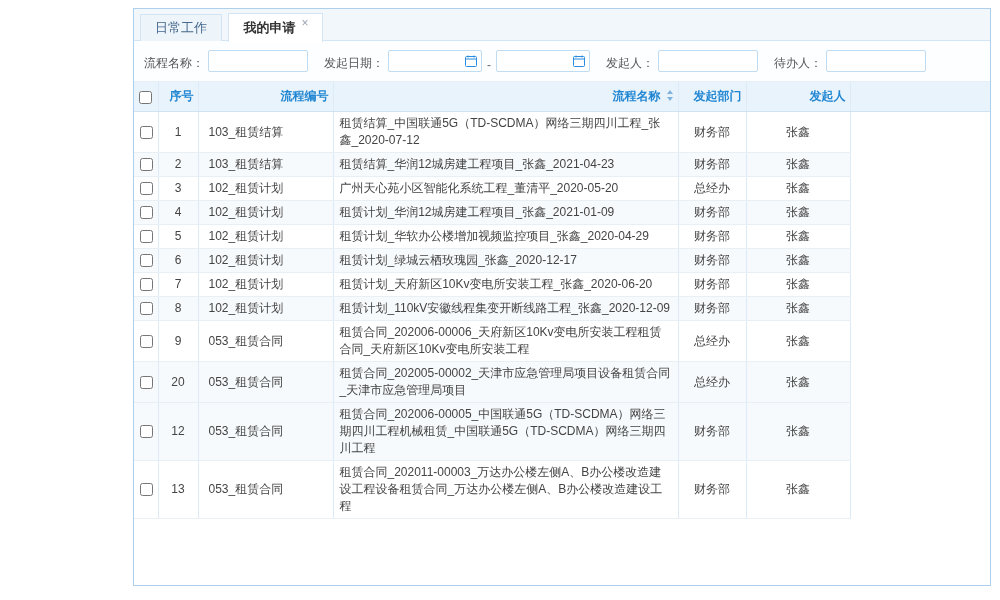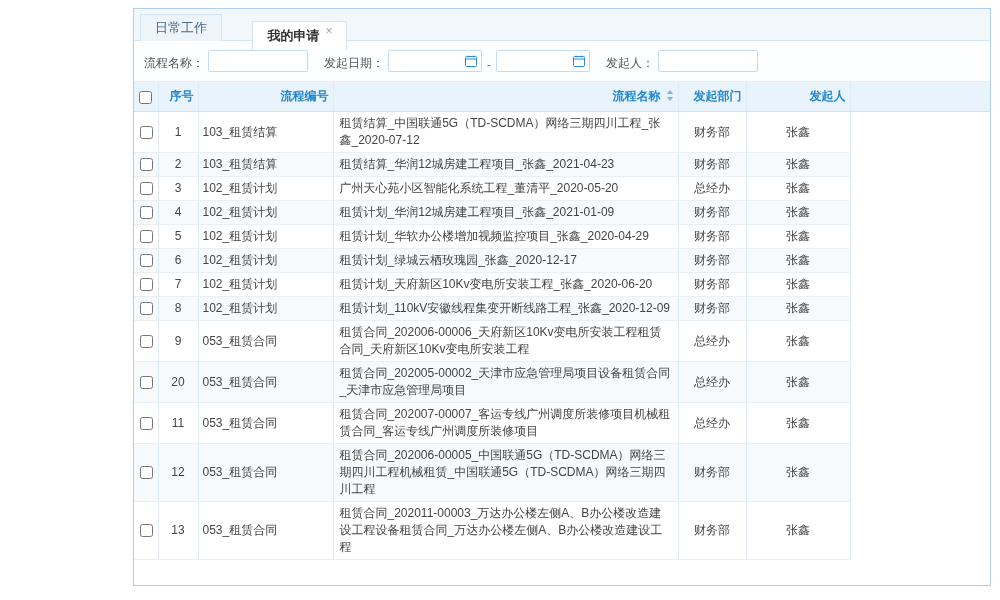--- a/index.html
+++ b/index.html
@@ -1,37 +1,37 @@
 <!DOCTYPE html>
 <html><head>
 <meta charset="utf-8">
 <style>
   html,body{margin:0;padding:0;background:#fff;font-family:"Liberation Sans","DejaVu Sans",sans-serif;}
   .app{position:relative;margin:8px 0 0 133px;width:858px;min-height:578px;border:1px solid #aed0ec;background:#fff;box-sizing:border-box;}
   
   .tabbar{height:31px;background:#f2f7fc;border-bottom:1px solid #d3e5f4;padding-left:6px;position:relative;}
   .tab{display:inline-block;margin-top:3px;margin-right:2px;padding:0 14px;line-height:26px;font-size:13px;color:#47698c;background:#edf4fa;border:1px solid #d3e5f4;border-bottom:none;vertical-align:bottom;cursor:default;}
-  .tab.active{background:#fff;color:#333;font-weight:bold;position:relative;top:9px;line-height:27px;margin-left:24px;}
+  .tab.active{background:#fff;color:#333;font-weight:bold;position:relative;top:1px;line-height:27px;}
   .tab .close{margin-left:6px;color:#9aa7b5;font-size:12px;font-weight:normal;position:relative;top:-5px;cursor:pointer;}
   
   .filterbar{display:flex;align-items:center;padding:9px 10px;background:#fdfeff;border-bottom:1px solid #e6eff7;font-size:12px;color:#555;}
   .fgroup{display:flex;align-items:flex-end;margin-right:16px;}
   .fgroup .flabel{margin-right:4px;white-space:nowrap;}
   .tinput{height:22px;border:1px solid #bfdcf2;border-radius:2px;width:100px;outline:none;padding:0 4px;font-size:12px;box-sizing:border-box;background:#fff;}
   .datewrap{position:relative;display:inline-block;}
   .datewrap .tinput{width:94px;padding-right:20px;}
   .datewrap svg{position:absolute;right:5px;top:5px;}
   .dash{margin:0 5px;color:#666;}
   
   table{width:100%;border-collapse:collapse;font-size:12px;color:#444;table-layout:fixed;}
   th{background:#e9f3fb;color:#2086d2;font-weight:bold;padding:6px 4px;border-bottom:1px solid #cfe3f3;border-right:1px solid #dcebf7;text-align:right;}
   td{padding:3px 6px;border-bottom:1px solid #e8f0f6;border-right:1px solid #dcebf7;line-height:17px;vertical-align:middle;}
   .c-check{width:24px;text-align:center;}
   .c-no{text-align:center;}
-  .c-code{padding-left:4px;}
+  .c-code{padding-left:10px;}
   .c-name{word-break:break-all;text-align:left;}
   .c-dept,.c-init{text-align:center;}
   td.c-empty{border:none;background:#fff;}
   th.c-empty{border-right:none;}
   tr.alt td{background:#f7fafc;}
   tr.alt td.c-empty{background:#fff;}
   input[type=checkbox]{width:13px;height:13px;margin:0;vertical-align:middle;}
   
   .sort-icon{display:inline-block;width:8px;height:11px;position:relative;margin-left:5px;vertical-align:-1px;}
   .sort-icon::before{content:"";position:absolute;top:0;left:1px;border-left:3px solid transparent;border-right:3px solid transparent;border-bottom:4px solid #7fb3dd;}
@@ -73,20 +73,24 @@
         <svg width="12" height="12" viewBox="0 0 12 12">
             <rect x="0.5" y="1.5" width="11" height="10" rx="1" fill="none" stroke="#2a8ce0"></rect>
             <line x1="0.5" y1="4" x2="11.5" y2="4" stroke="#2a8ce0"></line>
             <line x1="3" y1="0.5" x2="3" y2="2.5" stroke="#2a8ce0"></line>
             <line x1="9" y1="0.5" x2="9" y2="2.5" stroke="#2a8ce0"></line>
           </svg>
       </span>
     </div>
     <div class="fgroup">
       <span class="flabel">发起人：</span>
+      <input class="tinput" type="text" value="" style="">
+    </div>
+    <div class="fgroup">
+      <span class="flabel">待办人：</span>
       <input class="tinput" type="text" value="" style="">
     </div>
   </div>
 
   <table>
     <colgroup>
       <col style="width:24px">
         <col style="width:40px">
         <col style="width:135px">
         <col style="width:345px">
@@ -189,29 +193,20 @@
   </tr>
         <tr class="alt">
     <td class="c-check"><input type="checkbox" style=""></td>
     <td class="c-no">20</td>
     <td class="c-code">053_租赁合同</td>
     <td class="c-name">租赁合同_202005-00002_天津市应急管理局项目设备租赁合同_天津市应急管理局项目</td>
     <td class="c-dept">总经办</td>
     <td class="c-init">张鑫</td>
     <td class="c-empty"></td>
   </tr>
-        <tr>
-    <td class="c-check"><input type="checkbox" style=""></td>
-    <td class="c-no">11</td>
-    <td class="c-code">053_租赁合同</td>
-    <td class="c-name">租赁合同_202007-00007_客运专线广州调度所装修项目机械租赁合同_客运专线广州调度所装修项目</td>
-    <td class="c-dept">总经办</td>
-    <td class="c-init">张鑫</td>
-    <td class="c-empty"></td>
-  </tr>
         <tr class="alt">
     <td class="c-check"><input type="checkbox" style=""></td>
     <td class="c-no">12</td>
     <td class="c-code">053_租赁合同</td>
     <td class="c-name">租赁合同_202006-00005_中国联通5G（TD-SCDMA）网络三期四川工程机械租赁_中国联通5G（TD-SCDMA）网络三期四川工程</td>
     <td class="c-dept">财务部</td>
     <td class="c-init">张鑫</td>
     <td class="c-empty"></td>
   </tr>
         <tr>

